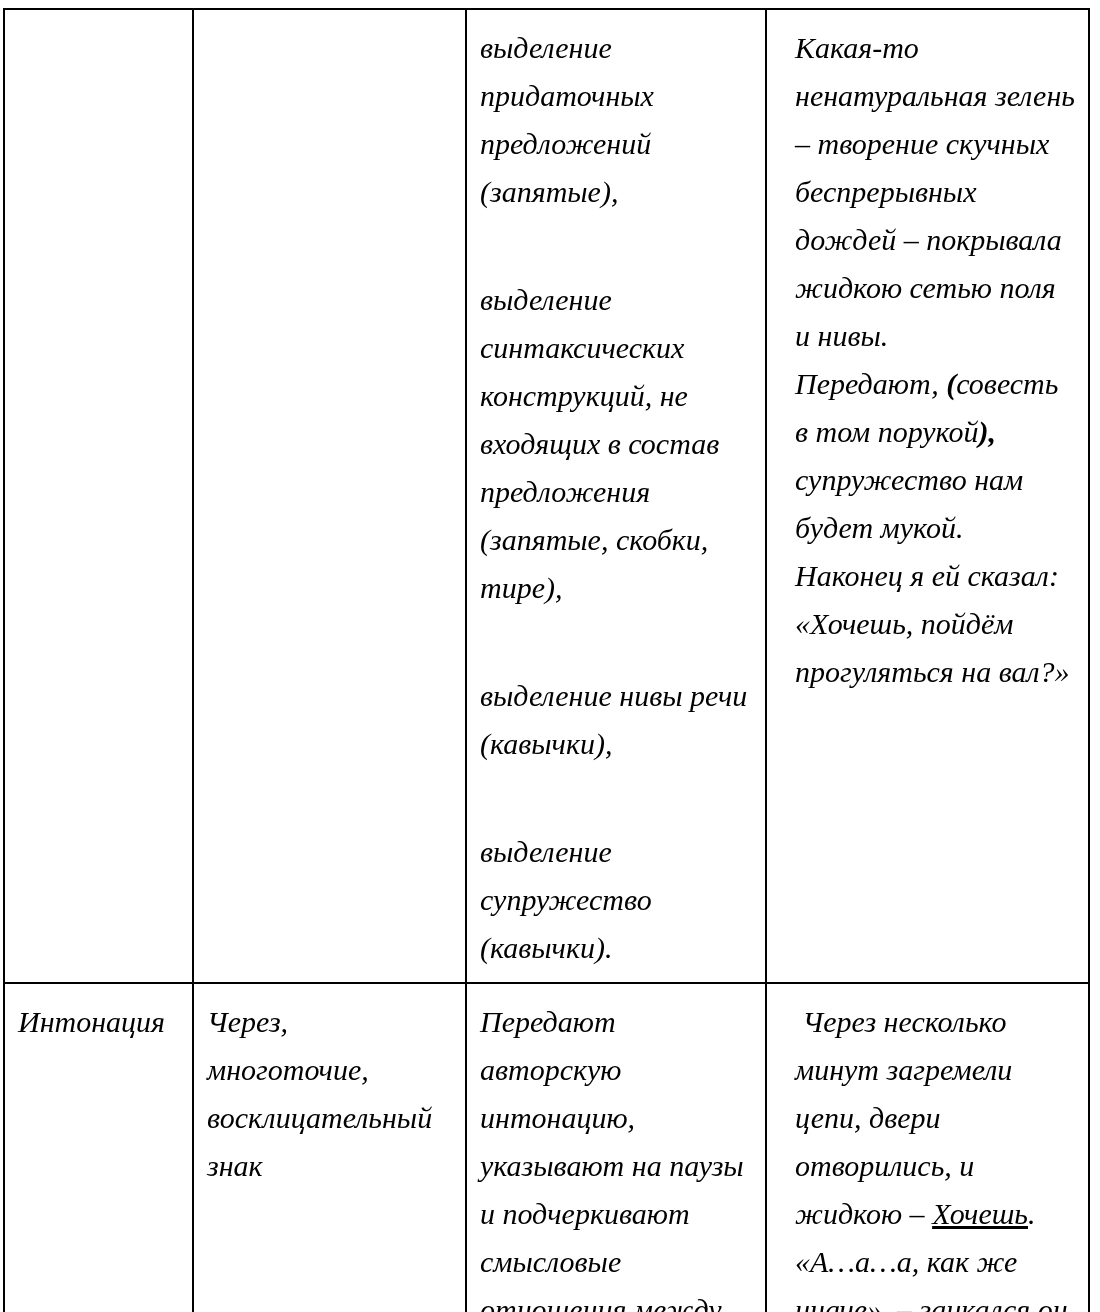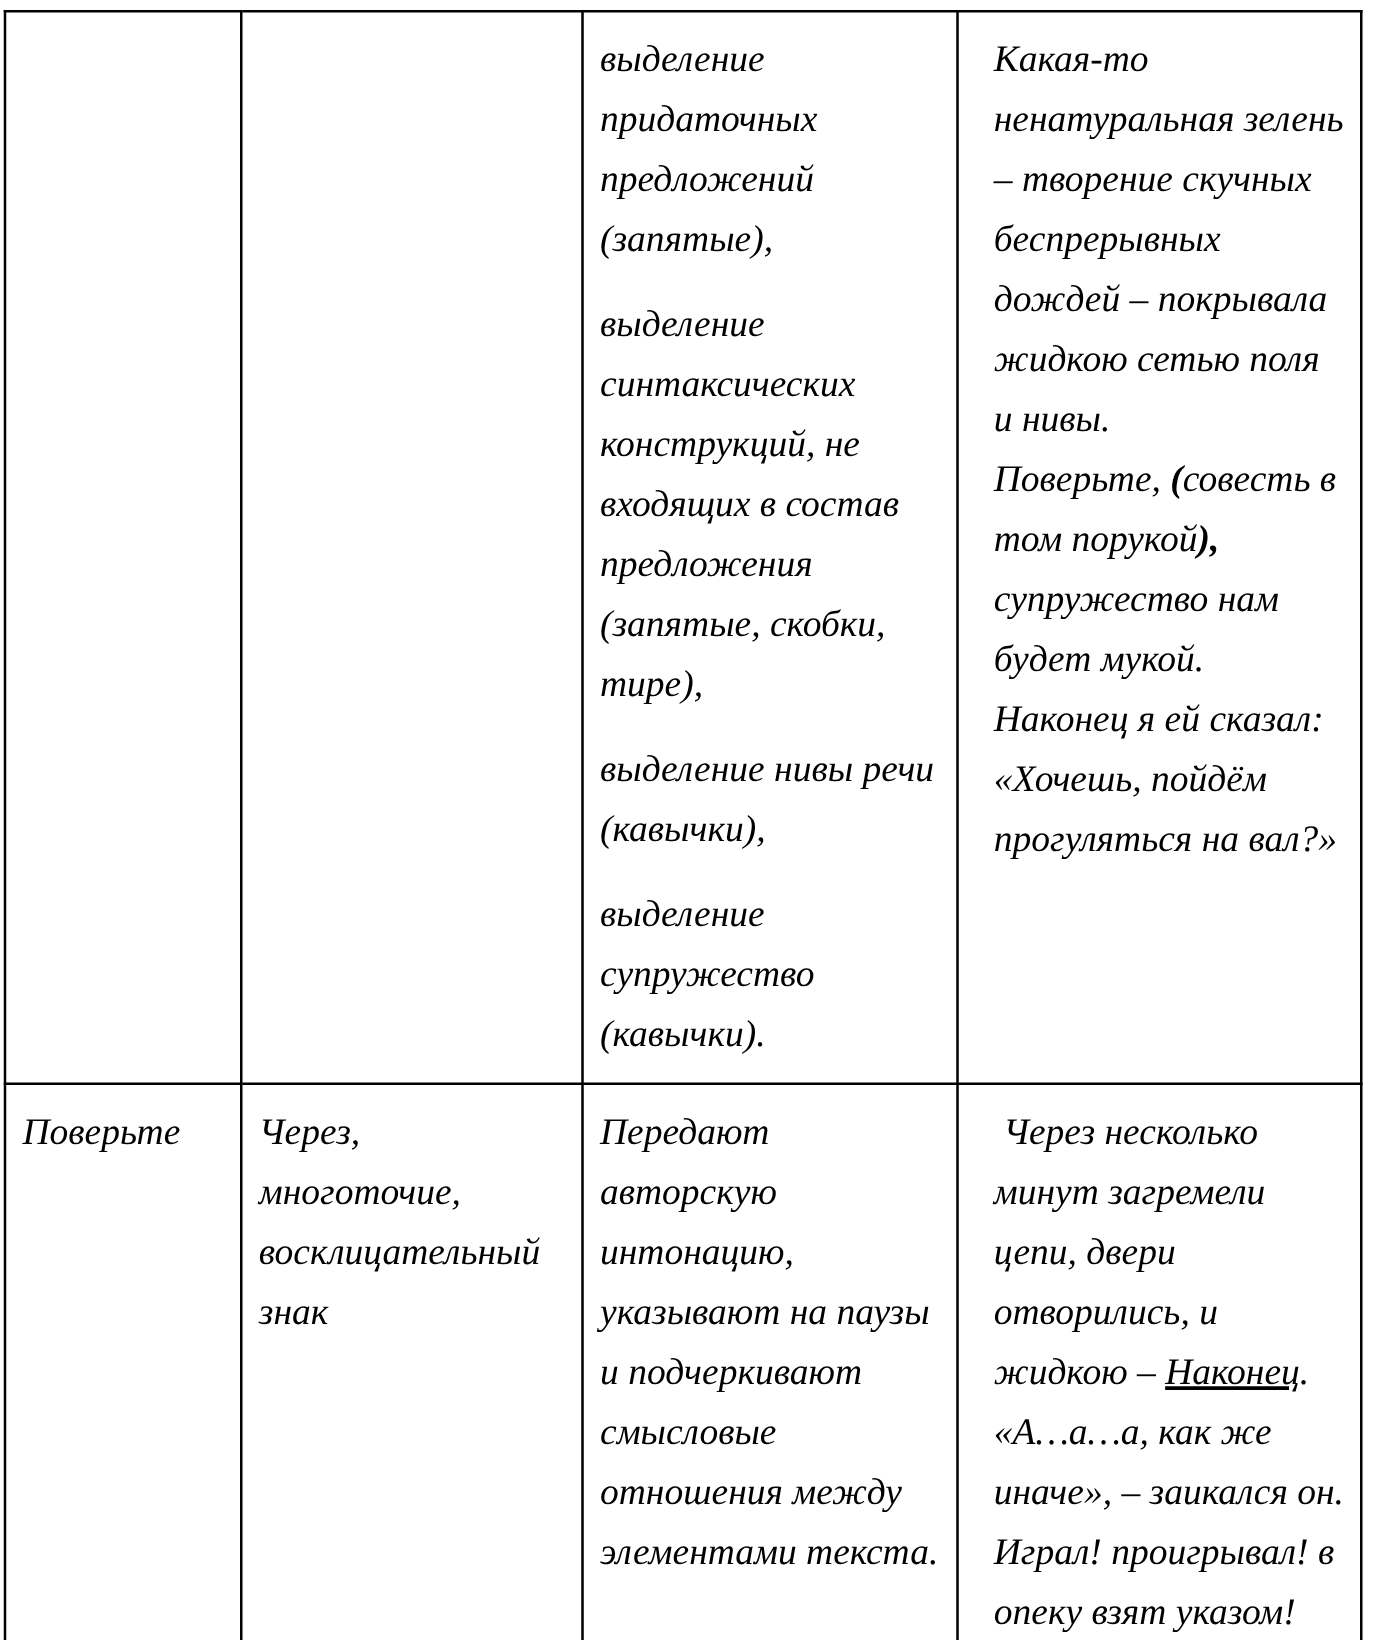--- a/index.html
+++ b/index.html
@@ -53,21 +53,21 @@
   .cell-inner.indent {
     padding-left: 28px;
   }
 
   .para {
     margin: 0;
     white-space: pre-wrap;
     font-style: italic;
   }
   .para + .para {
-    margin-top: 20px;
+    margin-top: 60px;
   }
   .para.tight + .para.tight {
     margin-top: 0;
   }
 
   .bold-mark {
     font-weight: bold;
   }
   .underline-mark {
     text-decoration: underline;
@@ -102,44 +102,44 @@
           <div class="cell-inner">
             <p class="para">выделение придаточных предложений (запятые),</p>
             <p class="para">выделение синтаксических конструкций, не входящих в состав предложения (запятые, скобки, тире),</p>
             <p class="para">выделение нивы речи (кавычки),</p>
             <p class="para">выделение супружество (кавычки).</p>
           </div>
         </td>
         <td>
           <div class="cell-inner indent">
             <p class="para tight">Какая-то ненатуральная зелень – творение скучных беспрерывных дождей – покрывала жидкою сетью поля и нивы.</p>
-            <p class="para tight"><span>Поверьте, </span><span class="bold-mark">(</span><span>совесть в том порукой</span><span class="bold-mark">),</span><span> супружество нам будет мукой.</span></p>
+            <p class="para tight"><span>Передают, </span><span class="bold-mark">(</span><span>совесть в том порукой</span><span class="bold-mark">),</span><span> супружество нам будет мукой.</span></p>
             <p class="para tight">Наконец я ей сказал: «Хочешь, пойдём прогуляться на вал?»</p>
           </div>
         </td>
       </tr>
       <tr>
         <td>
           <div class="cell-inner">
-            <p class="para">Поверьте</p>
+            <p class="para">Интонация</p>
           </div>
         </td>
         <td>
           <div class="cell-inner">
             <p class="para">Через, многоточие, восклицательный знак</p>
           </div>
         </td>
         <td>
           <div class="cell-inner">
             <p class="para">Передают авторскую интонацию, указывают на паузы и подчеркивают смысловые отношения между элементами текста.</p>
           </div>
         </td>
         <td>
           <div class="cell-inner indent">
-            <p class="para tight"><span> Через несколько минут загремели цепи, двери отворились, и жидкою – </span><span class="underline-mark">Наконец</span><span>.</span></p>
+            <p class="para tight"><span> Через несколько минут загремели цепи, двери отворились, и жидкою – </span><span class="underline-mark">Хочешь</span><span>.</span></p>
             <p class="para tight">«А…а…а, как же иначе», – заикался он.</p>
             <p class="para tight">Играл! проигрывал! в опеку взят указом!</p>
           </div>
         </td>
       </tr>
     </tbody>
   </table>
 </div>
 
 </body></html>

